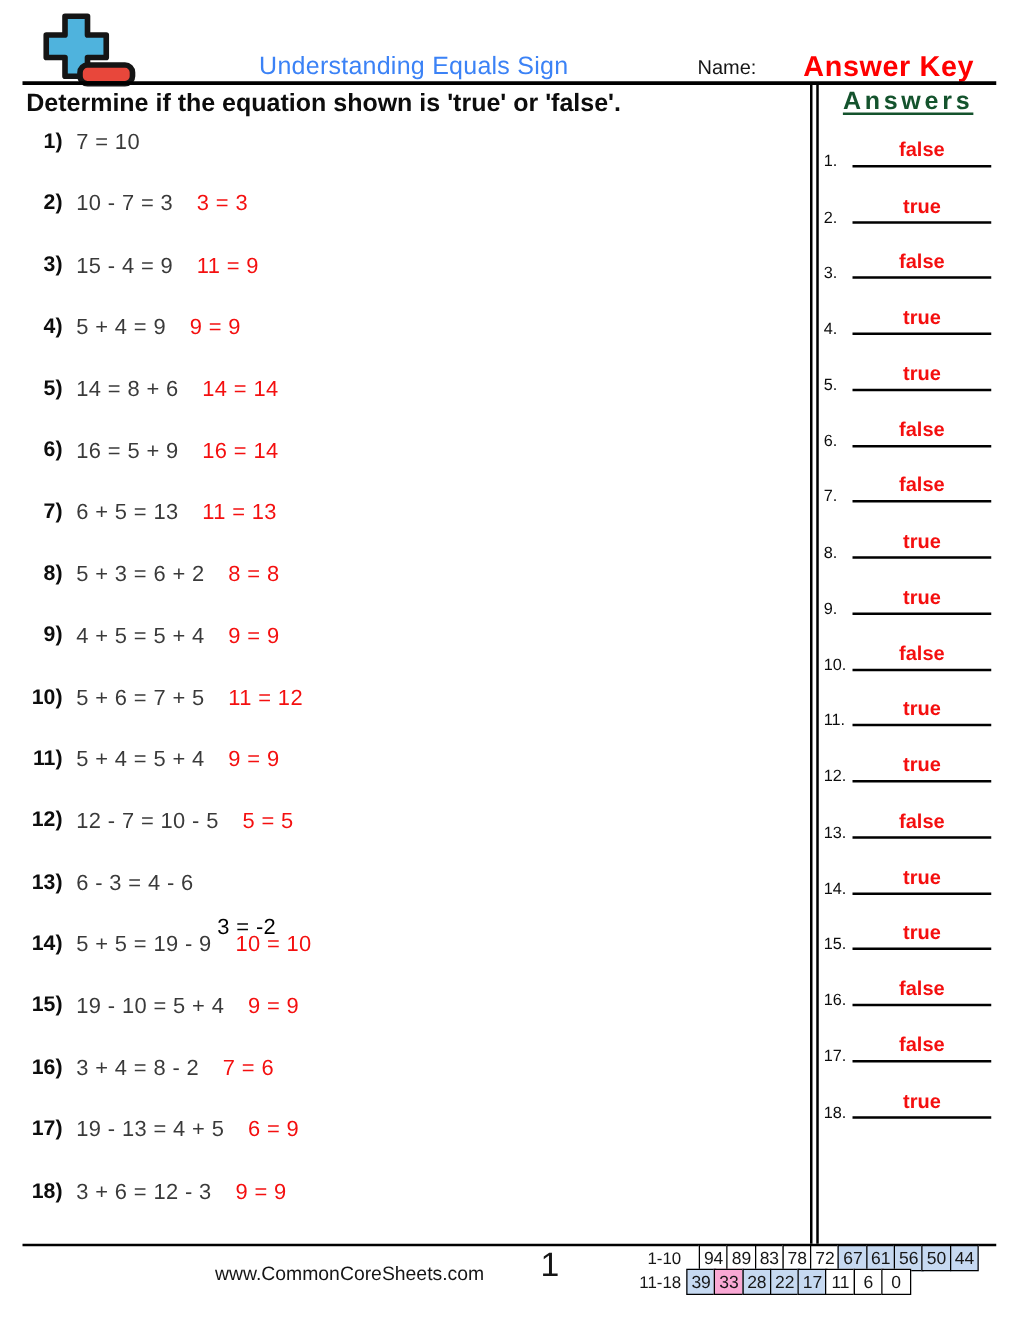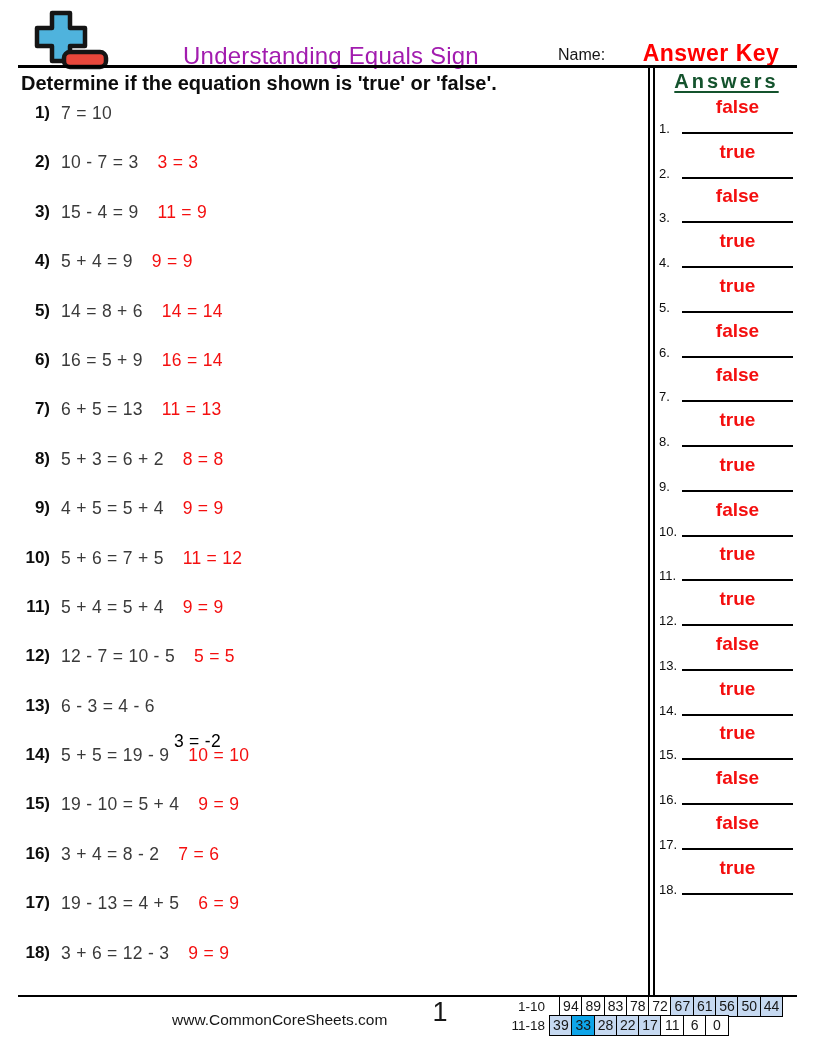--- a/index.html
+++ b/index.html
@@ -11,21 +11,21 @@
     background:#ffffff;
     font-family:"Liberation Sans", sans-serif;
     color:#000;
     overflow:hidden;
   }
 
   
   .logo { position:absolute; left:26px; top:10px; }
   .page-title {
     position:absolute; left:180px; top:42px; width:302px;
-    text-align:center; font-size:24px; color:#a21caf; letter-spacing:0.2px;
+    text-align:center; font-size:20px; color:#3b82f6; letter-spacing:0.2px;
   }
   .name-label { position:absolute; left:558px; top:46px; font-size:16px; color:#161616; }
   .name-value { position:absolute; left:622px; top:40px; width:178px; text-align:center;
                 font-size:23px; font-weight:bold; letter-spacing:0.5px; }
   .header-line { position:absolute; left:18px; top:65px; width:779px; border-top:3px solid #000; }
 
   
   .v-divider {
     position:absolute; left:648px; top:67px; height:928px; width:7px;
     border-left:2.5px solid #000; border-right:2.5px solid #000;
@@ -47,21 +47,21 @@
     display:block; text-align:center; font-size:20px; font-weight:bold;
     letter-spacing:3px; text-decoration:underline; text-underline-offset:3px; color:#14532d;
   }
   .ans-list { margin-top:5px; }
   .ans-item { position:relative; height:44.78px; }
   .ans-num { position:absolute; left:4px; bottom:7px; font-size:13px; color:#0d0d0d; }
   .ans-line {
     position:absolute; left:27px; right:5px; bottom:9px;
     border-bottom:2px solid #000; text-align:center;
   }
-  .ans-val { font-size:19px; font-weight:bold; display:inline-block; padding-bottom:14px; }
+  .ans-val { font-size:16px; font-weight:bold; display:inline-block; padding-bottom:2px; }
 
   
   .footer-line { position:absolute; left:18px; top:995px; width:779px; border-top:2.5px solid #000; }
   .subject-badge {
     position:absolute; left:18px; top:997px; width:148px; height:38px;
     background:#000; border-radius:5px; display:flex; align-items:center; justify-content:center;
   }
   .subject-pill {
     width:130px; height:27px; background:#fff; border:2px solid #000; border-radius:14px;
     display:flex; align-items:center; justify-content:center;
@@ -367,21 +367,21 @@
           <span class="score-cell" style="background: rgb(198, 217, 241);">56</span>
           <span class="score-cell" style="background: rgb(198, 217, 241);">50</span>
           <span class="score-cell" style="background: rgb(198, 217, 241);">44</span>
         </span>
     </div>
     <div class="score-row">
       <span class="score-label">11-18</span>
       <span style="display:flex;">
 
       <span class="score-cell" style="background: rgb(198, 217, 241);">39</span>
-          <span class="score-cell" style="background: #0ea5e9;">33</span>
+          <span class="score-cell" style="background: #f9a8d4;">33</span>
           <span class="score-cell" style="background: rgb(198, 217, 241);">28</span>
           <span class="score-cell" style="background: rgb(198, 217, 241);">22</span>
           <span class="score-cell" style="background: rgb(198, 217, 241);">17</span>
           <span class="score-cell">11</span>
           <span class="score-cell">6</span>
           <span class="score-cell">0</span>
         </span>
     </div>
   </div>
 

